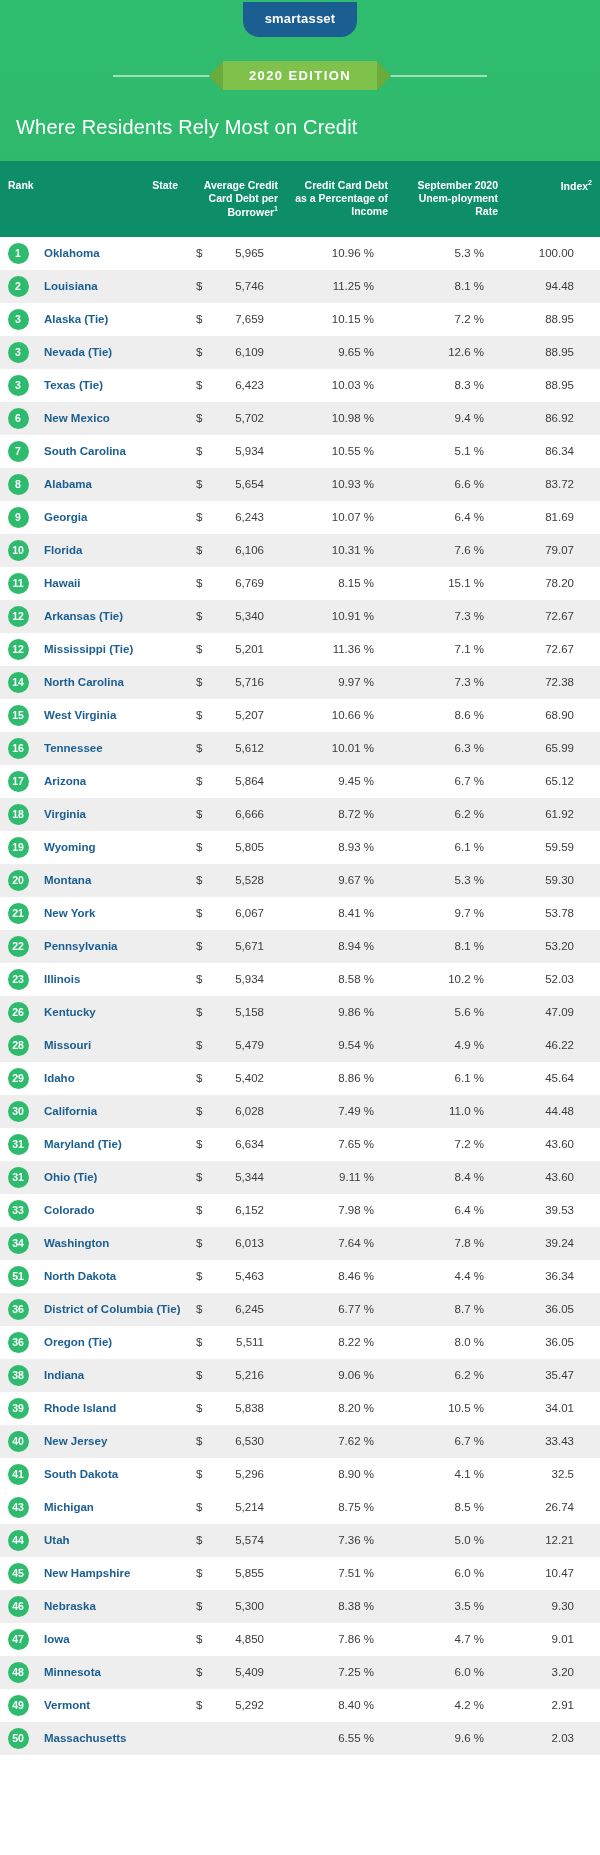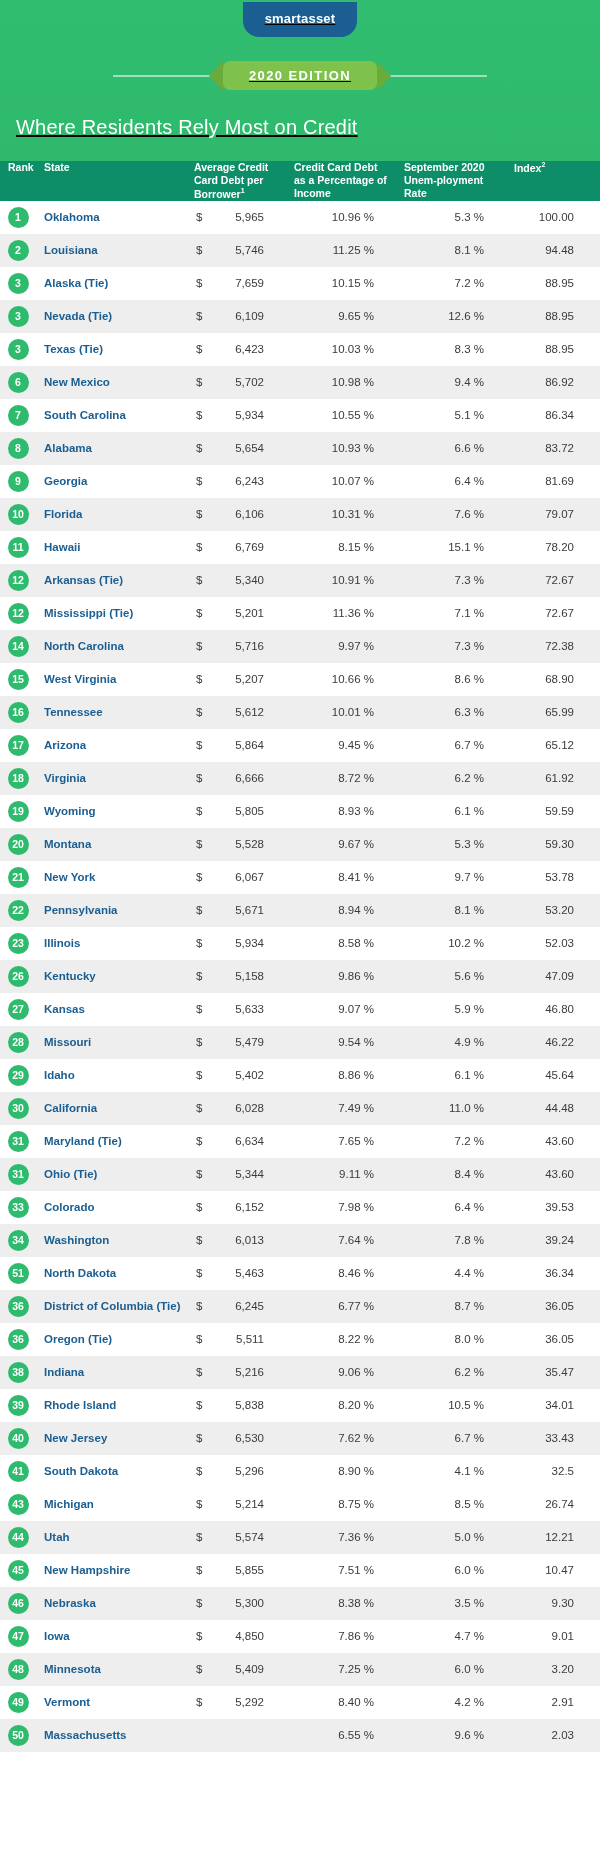--- a/index.html
+++ b/index.html
@@ -13,21 +13,20 @@
     width: 600px;
     background: #ffffff;
     position: relative;
   }
   
   .header {
     background: #2fbb6e;
     background: linear-gradient(180deg,#31bd70 0%,#2eb96c 100%);
     padding: 0 0 22px 0;
     position: relative;
-    text-decoration: underline;
   }
   .logo-wrap {
     display: flex;
     justify-content: center;
     padding-top: 2px;
   }
   .logo-pill {
     background: #1b5e91;
     color: #ffffff;
     font-size: 13px;
@@ -53,21 +52,20 @@
   .ribbon {
     position: relative;
     background: #8bc34a;
     background: #7ec14b;
     color: #ffffff;
     font-size: 13px;
     font-weight: bold;
     letter-spacing: 1.4px;
     padding: 7px 26px;
     margin: 0 0px;
-    border-radius: 7px;
   }
   .ribbon:before, .ribbon:after {
     content: "";
     position: absolute;
     top: 0;
     width: 0; height: 0;
     border-top: 15.5px solid transparent;
     border-bottom: 15.5px solid transparent;
   }
   .ribbon:before {
@@ -91,22 +89,22 @@
     border-collapse: collapse;
     width: 600px;
     table-layout: fixed;
   }
   thead th {
     background: #118f6a;
     background: #0e8e68;
     color: #ffffff;
     font-size: 10.5px;
     font-weight: bold;
-    text-align: left;
-    padding: 0 8px;
+    text-align: right;
+    padding: 18px 8px;
     vertical-align: top;
     line-height: 1.25;
   }
   thead th.c-rank { width: 36px; padding-left: 8px; }
   thead th.c-state { width: 150px; }
   thead th.c-debt { width: 100px; }
   thead th.c-pct { width: 110px; }
   thead th.c-unemp { width: 110px; }
   thead th.c-index { width: 94px; }
   sup { font-size: 7px; }
@@ -376,28 +374,20 @@
           <td class="index">52.03</td>
         </tr>
         <tr class="even">
           <td class="rank"><span class="badge">26</span></td>
           <td class="state">Kentucky</td>
           <td class="debt"><span class="dollar">$</span><span>5,158</span></td>
           <td class="num">9.86 %</td>
           <td class="num">5.6 %</td>
           <td class="index">47.09</td>
         </tr>
-        <tr class="odd">
-          <td class="rank"><span class="badge">27</span></td>
-          <td class="state">Kansas</td>
-          <td class="debt"><span class="dollar">$</span><span>5,633</span></td>
-          <td class="num">9.07 %</td>
-          <td class="num">5.9 %</td>
-          <td class="index">46.80</td>
-        </tr>
         <tr class="even">
           <td class="rank"><span class="badge">28</span></td>
           <td class="state">Missouri</td>
           <td class="debt"><span class="dollar">$</span><span>5,479</span></td>
           <td class="num">9.54 %</td>
           <td class="num">4.9 %</td>
           <td class="index">46.22</td>
         </tr>
         <tr class="odd">
           <td class="rank"><span class="badge">29</span></td>

